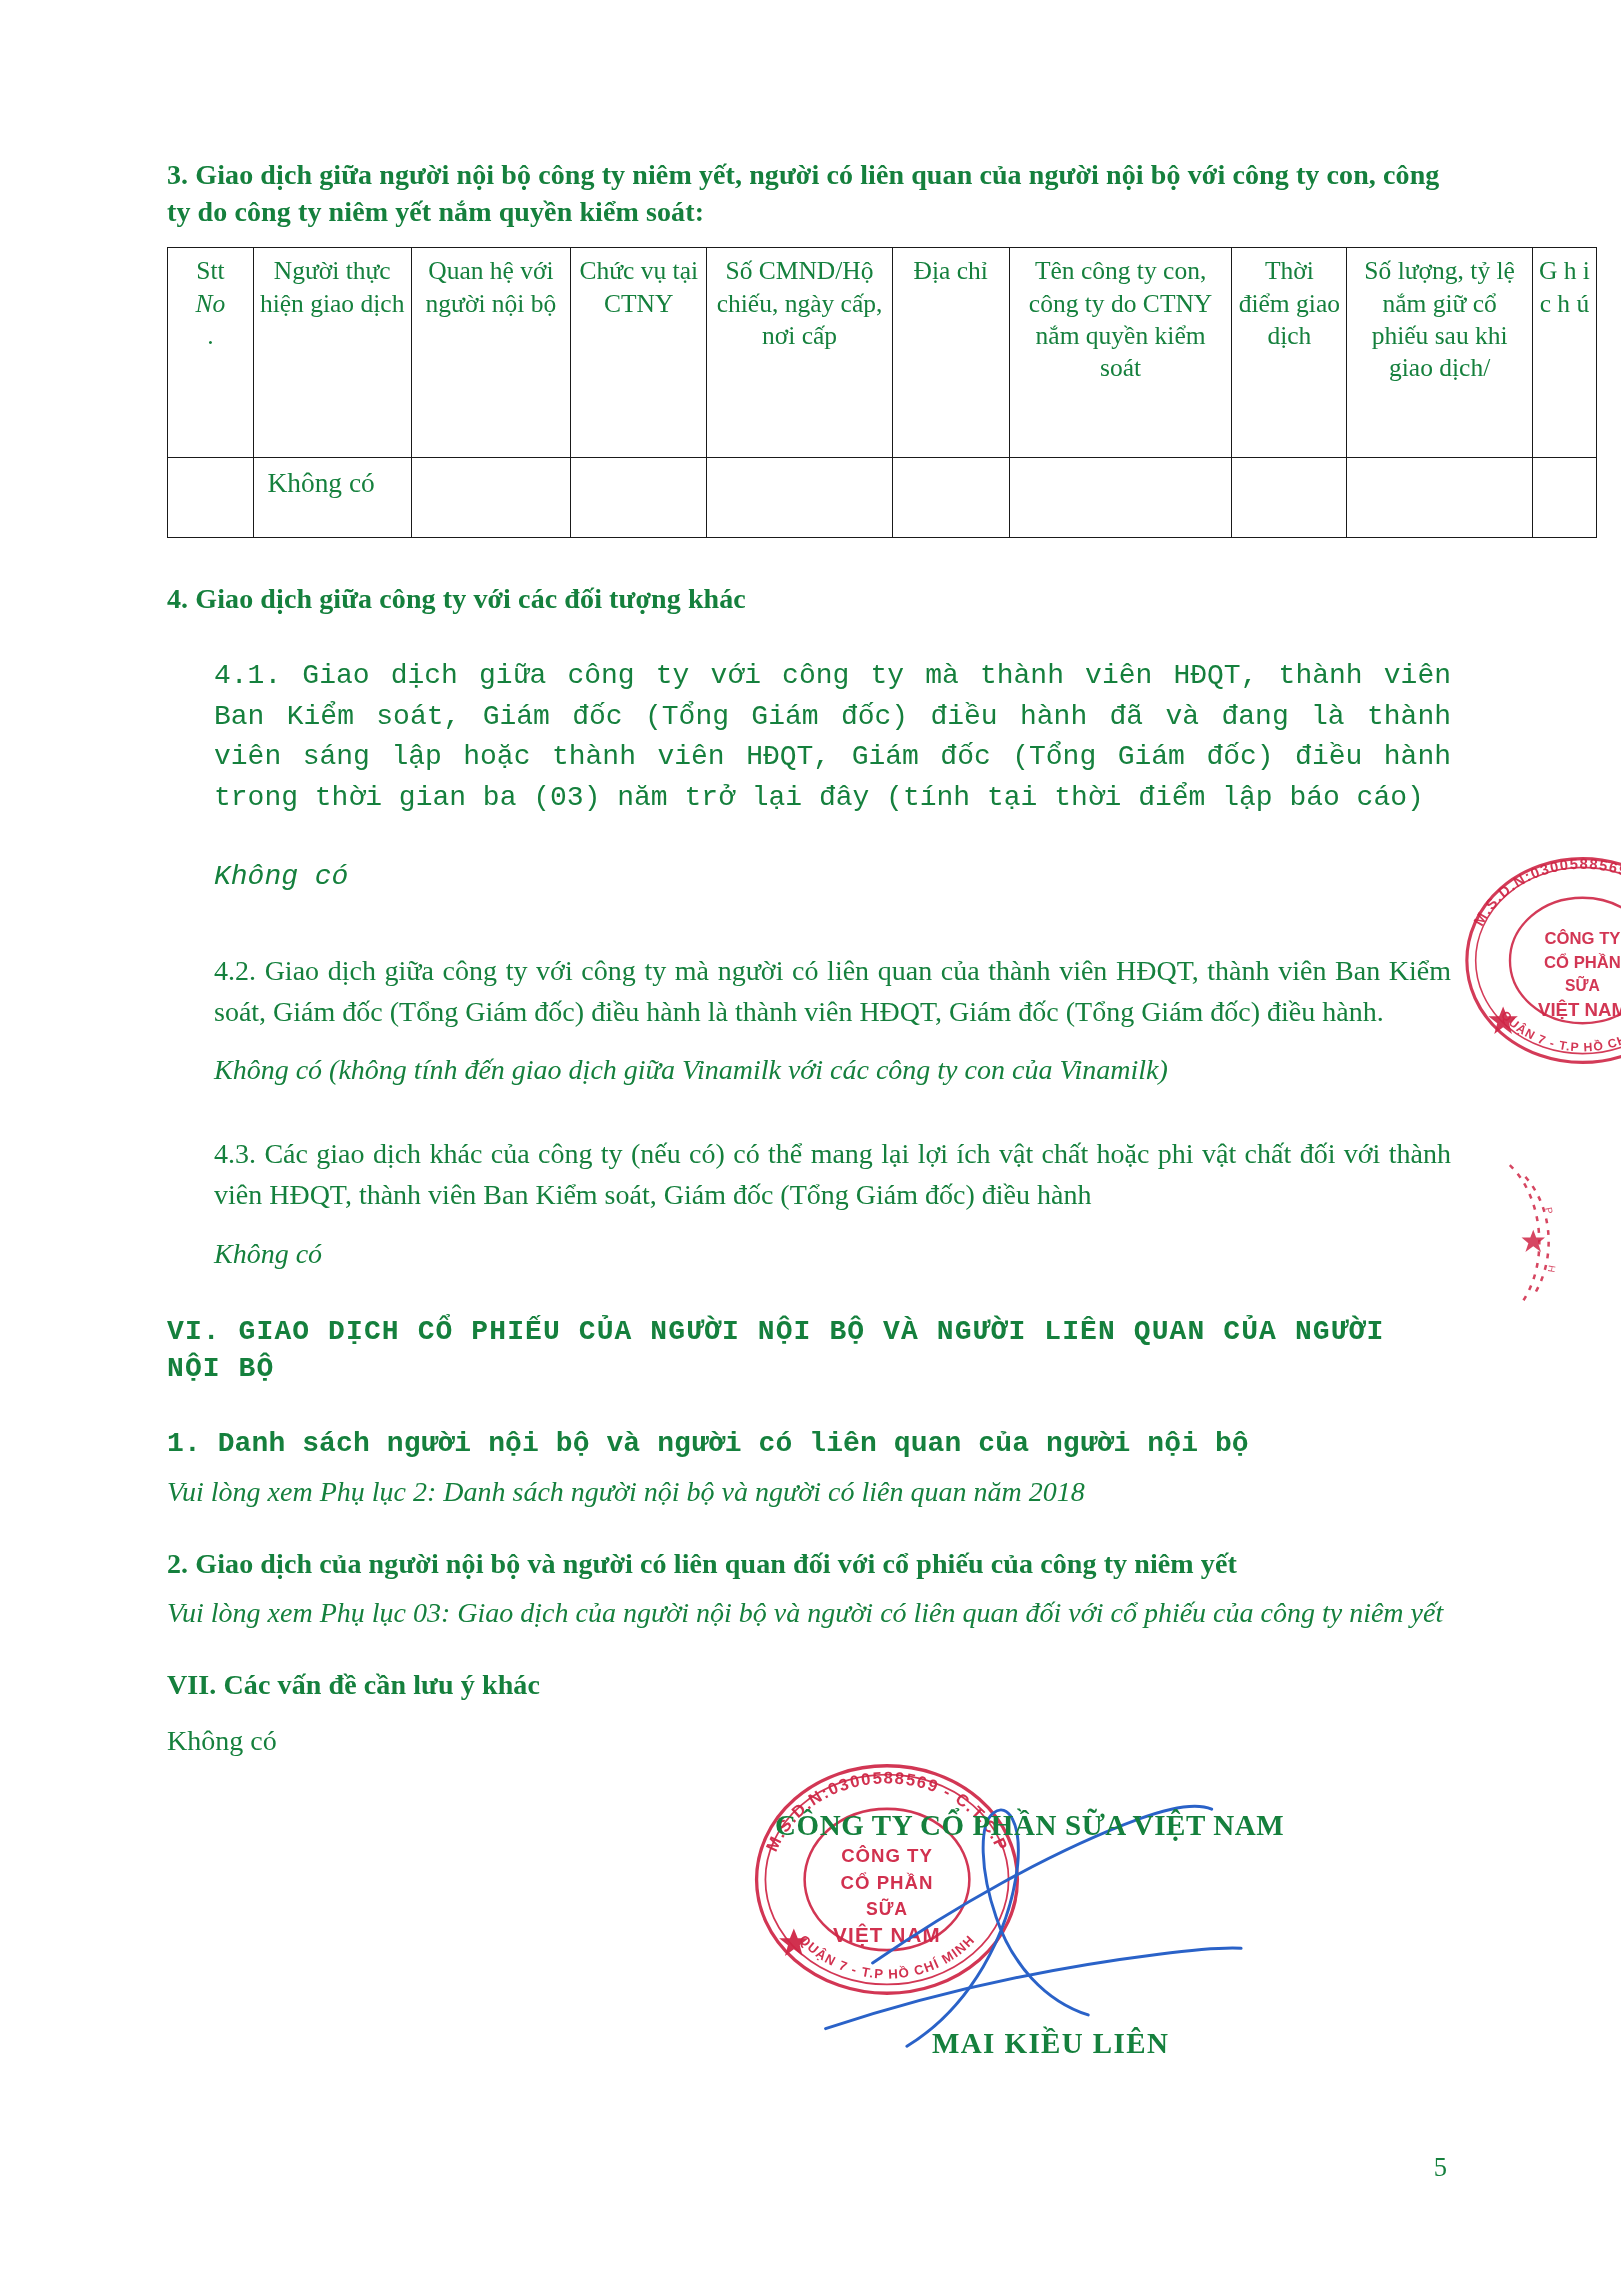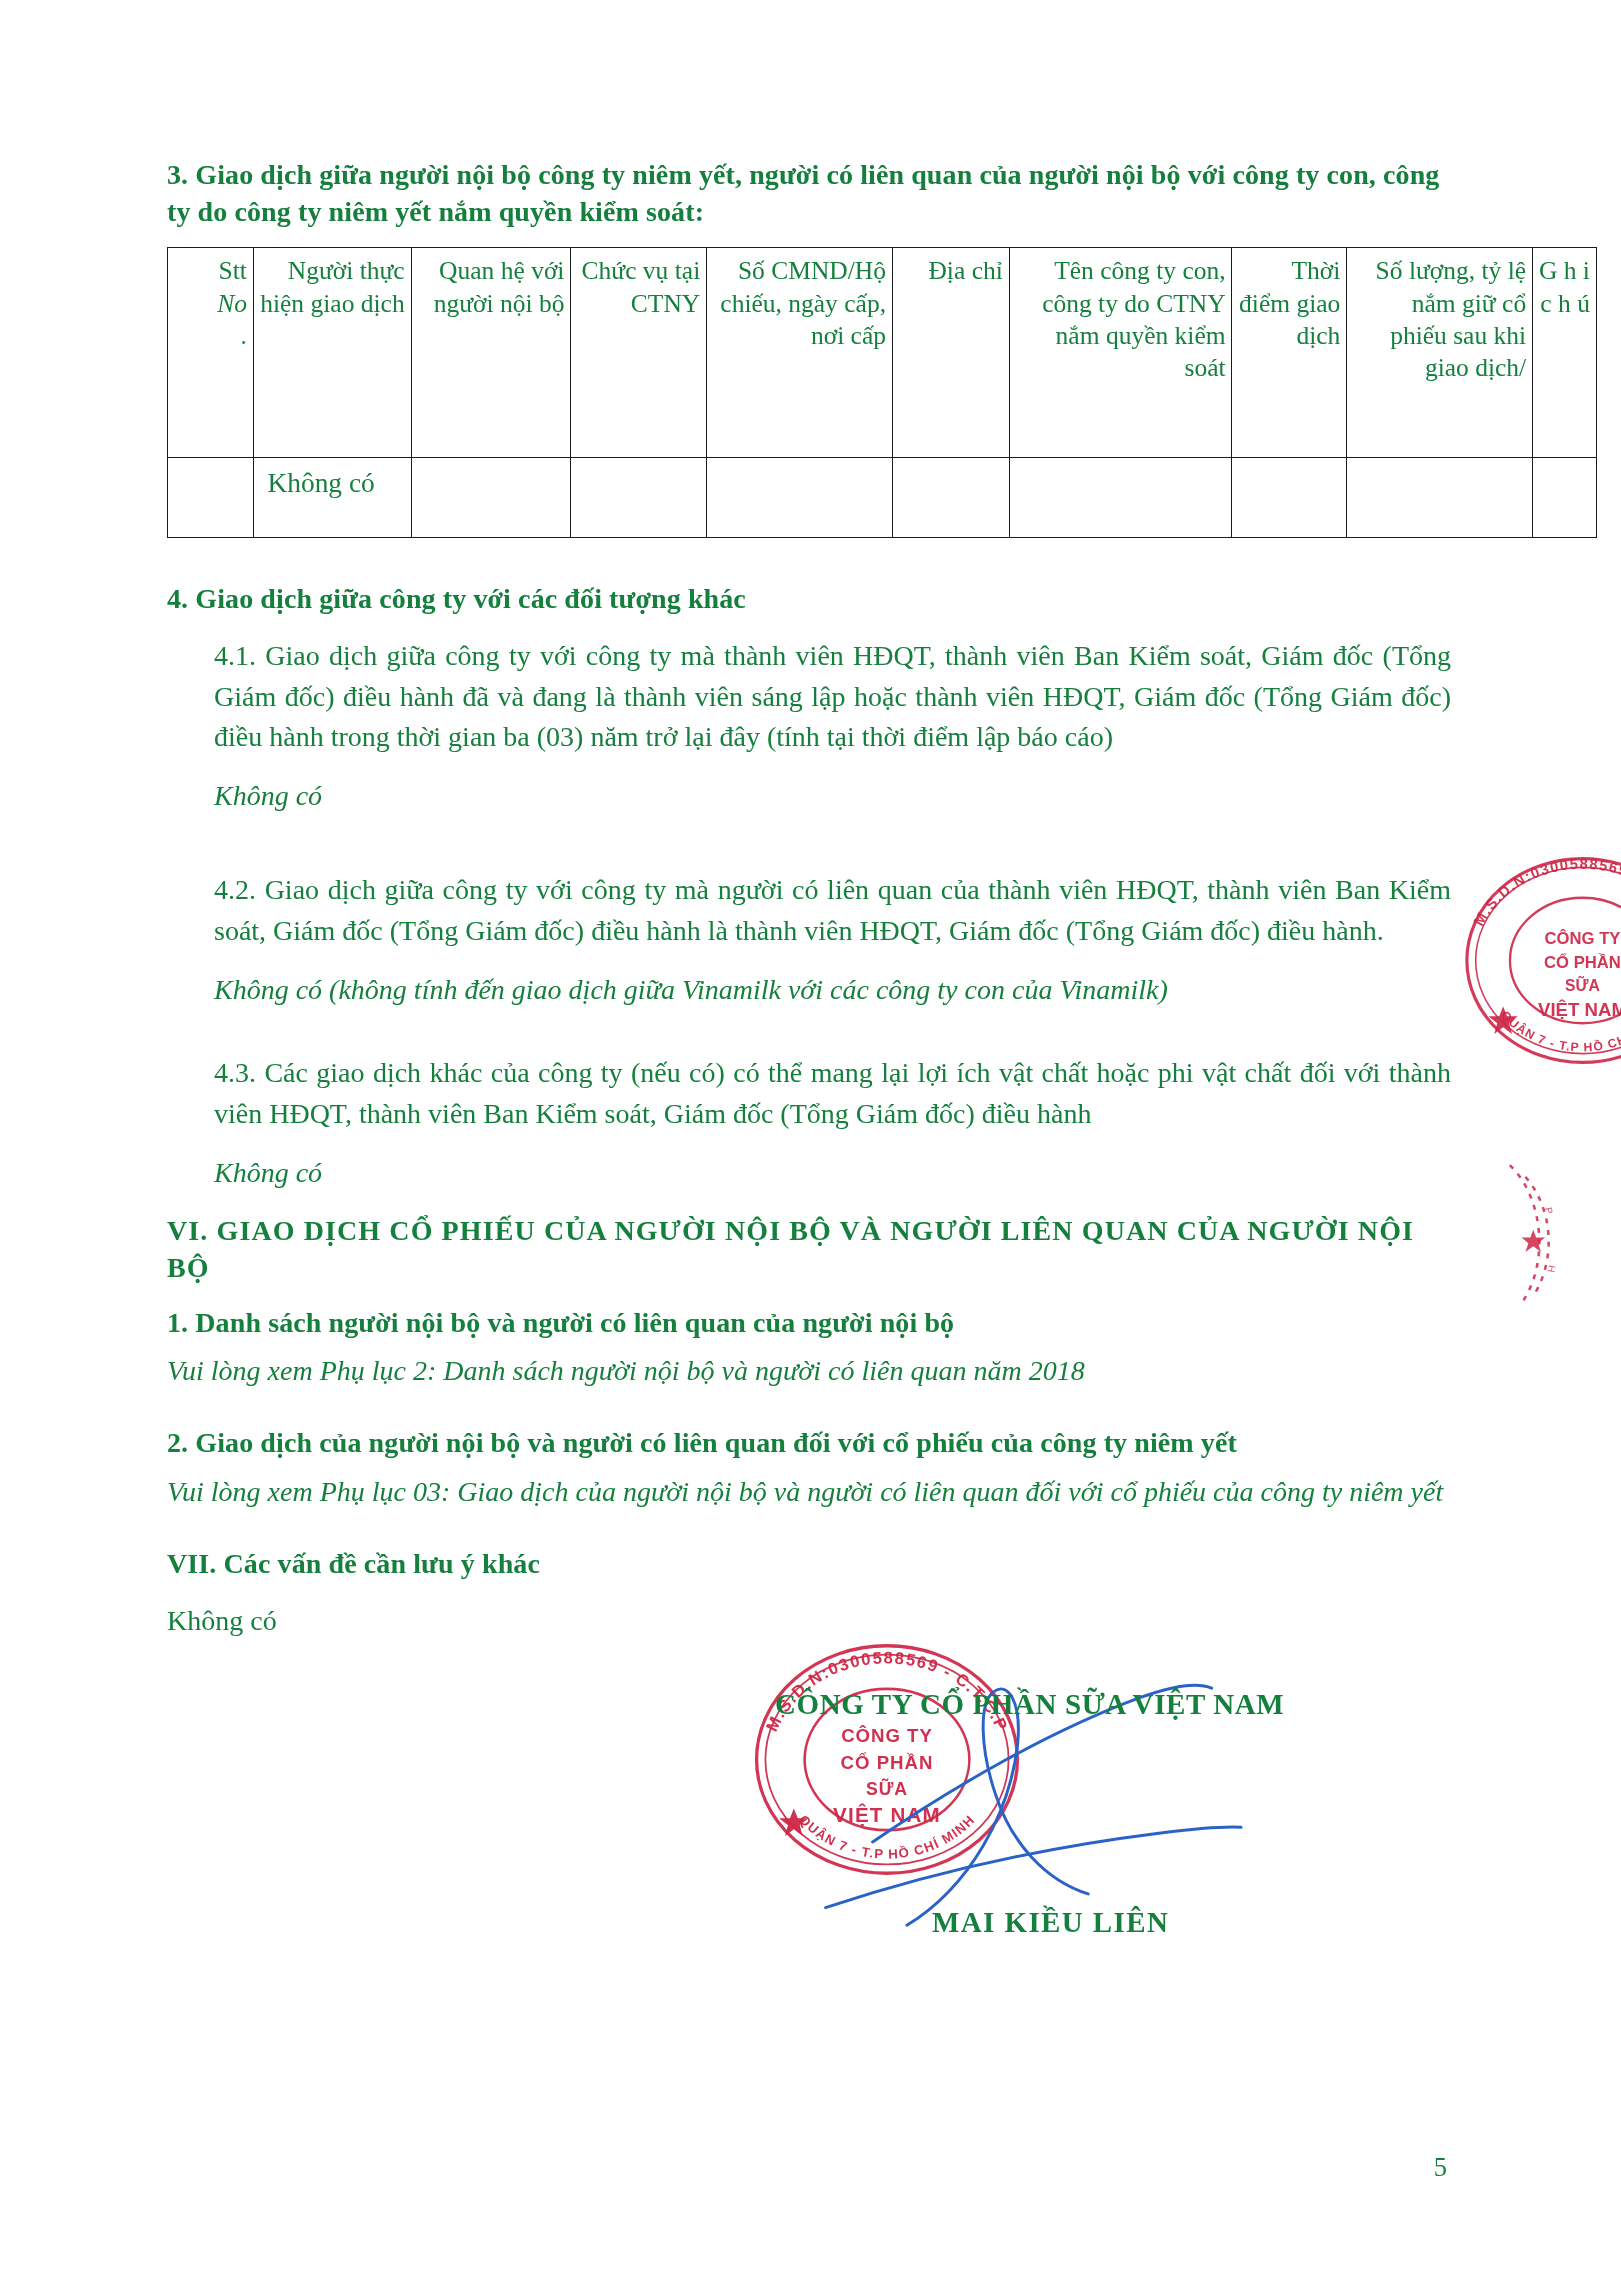--- a/index.html
+++ b/index.html
@@ -43,21 +43,21 @@
   .ital {
     font-style: italic;
     font-size: 28px;
     line-height: 1.46;
   }
   .indent {
     margin-left: 47px;
   }
   .mt-10 { margin-top: 9.8px; }
   .mt-18 { margin-top: 17.6px; }
-  .mt-26 { margin-top: 18px; }
+  .mt-26 { margin-top: 38px; font-family: Liberation Mono, monospace; }
   .mt-34 { margin-top: 33px; }
   .mt-44 { margin-top: 43px; }
   .mt-54 { margin-top: 53px; }
 
   
   table.tbl {
     border-collapse: collapse;
     width: 1284px;
     margin-top: 15.7px;
     table-layout: fixed;
@@ -66,21 +66,20 @@
     border: 1.6px solid #1a1a1a;
     vertical-align: top;
     padding: 7.8px 5.9px 9.8px 5.9px;
     font-size: 25.5px;
     line-height: 1.26;
     font-weight: normal;
     text-align: center;
   }
   table.tbl th {
     height: 192px;
-    text-align: right;
   }
   table.tbl td.body-cell {
     height: 61px;
     text-align: left;
     padding-left: 13.7px;
     font-size: 27.4px;
   }
   .sub-ital {
     font-style: italic;
     display: block;

